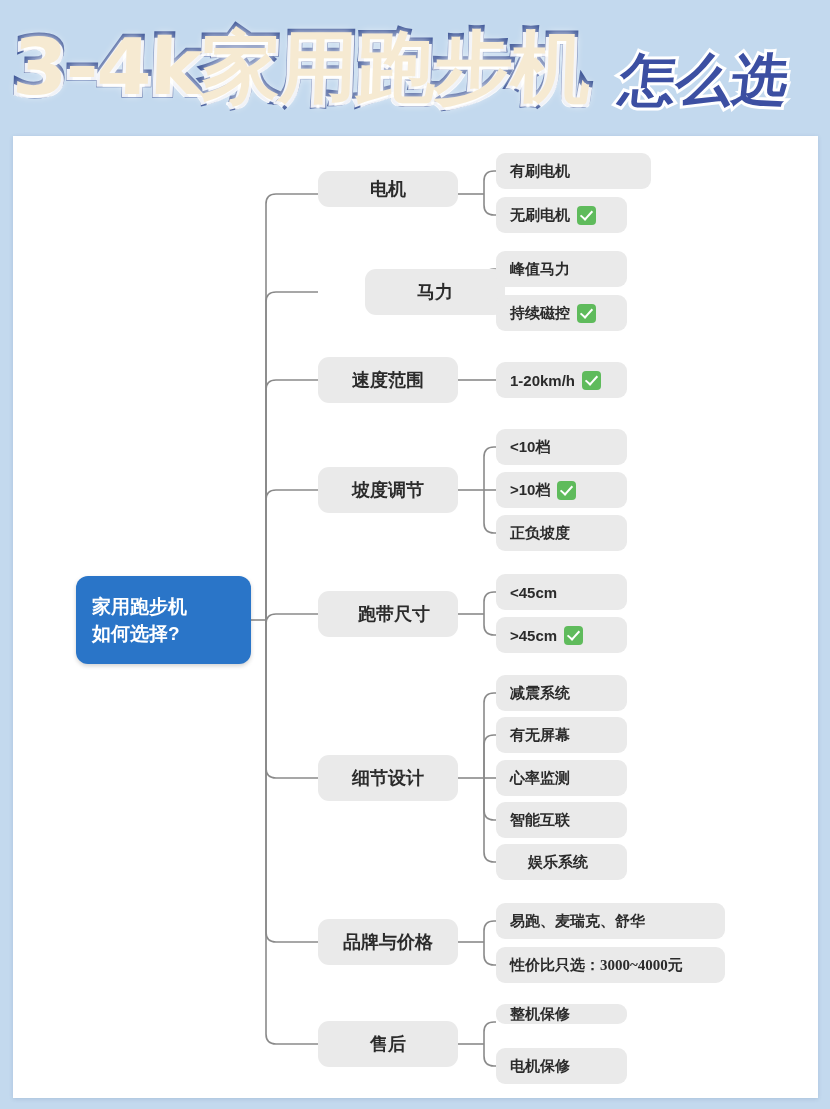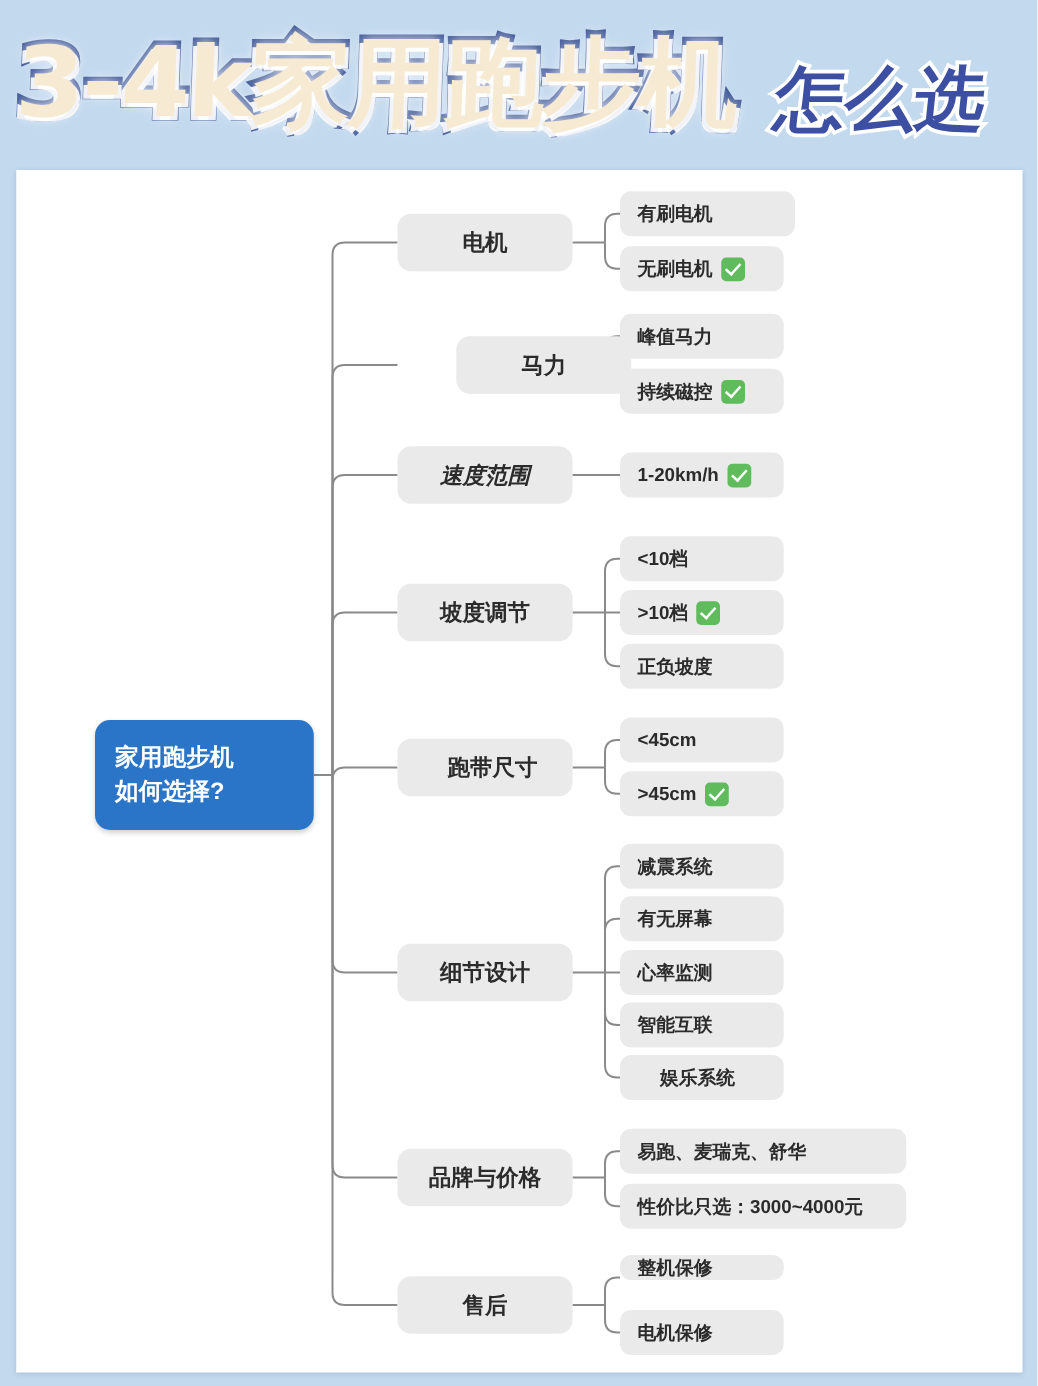--- a/index.html
+++ b/index.html
@@ -147,41 +147,41 @@
         <path d="M 471 806 V 795 Q 471 785 481 785 H 483" fill="none" stroke="#8A8A8A" stroke-width="1.6"></path>
         <path d="M 471 806 V 819 Q 471 829 481 829 H 483" fill="none" stroke="#8A8A8A" stroke-width="1.6"></path>
         <path d="M 445 908 H 471" fill="none" stroke="#8A8A8A" stroke-width="1.6"></path>
         <path d="M 471 908 V 896 Q 471 886 481 886 H 483" fill="none" stroke="#8A8A8A" stroke-width="1.6"></path>
         <path d="M 471 908 V 920 Q 471 930 481 930 H 483" fill="none" stroke="#8A8A8A" stroke-width="1.6"></path>
       </svg>
   <div class="node root" style="left: 63px; top: 440px; width: 175px; height: 88px;">
         <div>家用跑步机</div>
         <div>如何选择?</div>
       </div>
-      <div class="node branch" style="left: 305px; top: 35px; width: 140px; height: 46px;">
+      <div class="node branch" style="left: 305px; top: 35px; width: 140px; height: 36px;">
         <span>电机</span>
       </div>
-      <div class="node leaf" style="left: 483px; top: 17px; width: 140px; height: 36px;">
+      <div class="node leaf" style="left: 483px; top: 17px; width: 155px; height: 36px;">
         <span>有刷电机</span>
       </div>
       <div class="node leaf" style="left: 483px; top: 61px; width: 131px; height: 36px;">
         <span>无刷电机</span>
         <span class="check"></span>
       </div>
       <div class="node branch" style="left: 305px; top: 133px; width: 140px; height: 46px; margin-left: 47px;">
         <span>马力</span>
       </div>
       <div class="node leaf" style="left: 483px; top: 115px; width: 131px; height: 36px;">
         <span>峰值马力</span>
       </div>
       <div class="node leaf" style="left: 483px; top: 159px; width: 131px; height: 36px;">
         <span>持续磁控</span>
         <span class="check"></span>
       </div>
-      <div class="node branch" style="left: 305px; top: 221px; width: 140px; height: 46px; font-style: italic;">
+      <div class="node branch" style="left: 305px; top: 221px; width: 140px; height: 46px;">
         <span>速度范围</span>
       </div>
       <div class="node leaf" style="left: 483px; top: 226px; width: 131px; height: 36px;">
         <span>1-20km/h</span>
         <span class="check"></span>
       </div>
       <div class="node branch" style="left: 305px; top: 331px; width: 140px; height: 46px;">
         <span>坡度调节</span>
       </div>
       <div class="node leaf" style="left: 483px; top: 293px; width: 131px; height: 36px;">
@@ -221,21 +221,21 @@
       </div>
       <div class="node leaf" style="left: 483px; top: 708px; width: 131px; height: 36px; padding-left: 32px;">
         <span>娱乐系统</span>
       </div>
       <div class="node branch" style="left: 305px; top: 783px; width: 140px; height: 46px;">
         <span>品牌与价格</span>
       </div>
       <div class="node leaf" style="left: 483px; top: 767px; width: 229px; height: 36px;">
         <span>易跑、麦瑞克、舒华</span>
       </div>
-      <div class="node leaf" style="left: 483px; top: 811px; width: 229px; height: 36px;">
+      <div class="node leaf" style="left: 483px; top: 811px; width: 229px; height: 36px; font-family: Liberation Serif, serif;">
         <span>性价比只选：3000~4000元</span>
       </div>
       <div class="node branch" style="left: 305px; top: 885px; width: 140px; height: 46px;">
         <span>售后</span>
       </div>
       <div class="node leaf" style="left: 483px; top: 868px; width: 131px; height: 20px;">
         <span>整机保修</span>
       </div>
       <div class="node leaf" style="left: 483px; top: 912px; width: 131px; height: 36px;">
         <span>电机保修</span>

